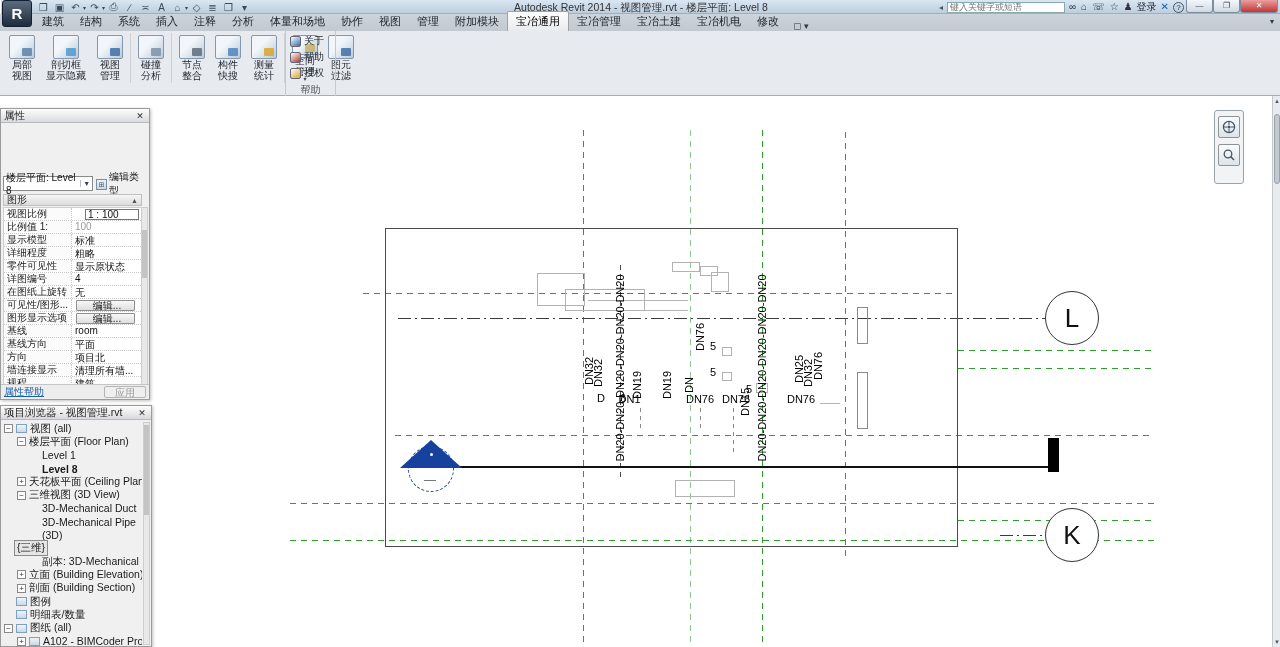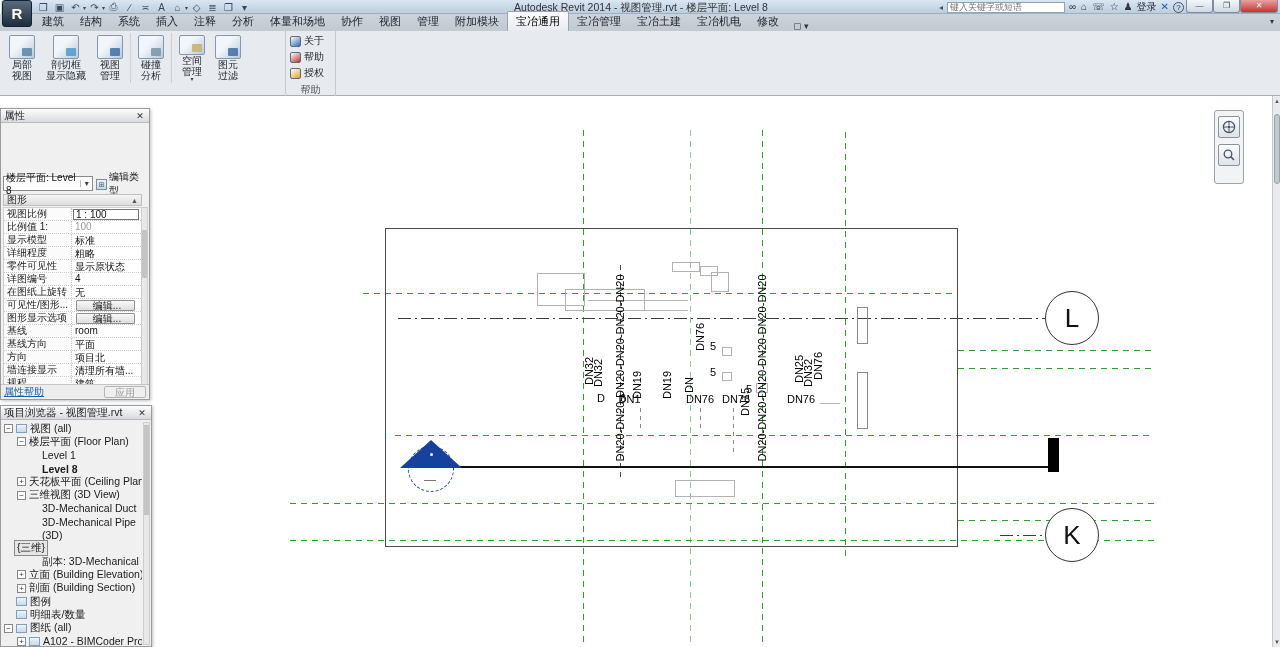--- a/index.html
+++ b/index.html
@@ -89,21 +89,21 @@
   #view-combo .arr{margin-left:auto;font-size:7px;color:#345;border-left:1px solid #bbb;padding-left:2px}
   #edit-type-btn{display:flex;align-items:center;gap:2px;font-size:10px;color:#1a1a1a;border:1px solid transparent}
   #edit-type-btn .g{width:11px;height:11px;border:1px solid #7a8ea2;background:linear-gradient(#eef4f9,#c6d6e4);font-size:7px;line-height:10px;text-align:center;color:#456}
   #sec-graphics{position:absolute;left:2px;top:85px;width:139px;height:12px;background:linear-gradient(#f6f6f6,#dcdcdc);border:1px solid #c0c0c0;font-size:10px;color:#222;padding:0 3px;display:flex;align-items:center}
   #sec-graphics .car{margin-left:auto;font-size:7px;color:#555}
   #prop-rows{position:absolute;left:2px;top:98px;width:139px;background:#fff;border:1px solid #cfcfcf;border-bottom:none}
   .prow{height:13px;display:flex;border-bottom:1px dotted #c9c9c9;font-size:10px;align-items:flex-start}
   .prow .pl{width:68px;padding-left:3px;color:#1c1c1c;border-right:1px dotted #c9c9c9;overflow:hidden;white-space:nowrap;height:100%;display:flex;align-items:center;background:#fbfbfb}
   .prow .pv{flex:1;padding-left:3px;color:#111;overflow:hidden;white-space:nowrap}
   .prow .pv.dis{color:#9b9b9b}
-  .prow .pv.inp{margin:1px 2px 1px 1px;border:1px solid #777;background:#fff;height:11px;line-height:10px;padding-left:2px}
+  .prow .pv.inp{margin:1px 2px 1px 13px;border:1px solid #777;background:#fff;height:11px;line-height:10px;padding-left:2px}
   .prow .pv.btn{margin:1px 6px 1px 4px;border:1px solid #8f8f8f;background:linear-gradient(#f8f8f8,#dedede);text-align:center;height:11px;line-height:10px;border-radius:1px;color:#222}
   #props-scroll{position:absolute;right:1px;top:98px;width:7px;height:180px;background:#e8e8e8;border:1px solid #cdcdcd}
   #props-scroll .thumb{position:absolute;left:0;top:22px;width:5px;height:48px;background:#c4c4c4}
   #props-footer{position:absolute;left:0px;bottom:1px;width:148px;height:14px;border-top:1px solid #c5c5c5;display:flex;align-items:center;padding:0 3px;background:#ededed}
   #props-help{font-size:10px;color:#1b5eab;text-decoration:underline}
   #apply-btn{margin-left:auto;width:42px;height:12px;border:1px solid #b5b5b5;background:#efefef;color:#9a9a9a;font-size:10px;text-align:center;line-height:11px;border-radius:2px}
   #browser{left:0;top:405px;width:152px;height:242px}
   #tree{position:absolute;left:1px;top:16px;right:9px;bottom:0;overflow:hidden}
   .titem{height:13.3px;display:flex;align-items:center;font-size:10.5px;color:#1a1a1a;white-space:nowrap}
   .titem .exp{width:9px;height:9px;border:1px solid #888;background:#fff;font-size:8px;line-height:7px;text-align:center;color:#333;margin-right:3px;flex:0 0 9px}
@@ -198,20 +198,37 @@
             <div class="bicon" style="--acc: #3f6fa8;"></div>
             <div class="blabel">视图</div>
             <div class="blabel">管理</div>
           </div>
         </div>
         <div class="bgroup">
           <div class="bigbtn">
             <div class="bicon" style="--acc: #7d93a8;"></div>
             <div class="blabel">碰撞</div>
             <div class="blabel">分析</div>
+          </div>
+        </div>
+        <div class="bgroup">
+          <div class="bigbtn">
+            <div class="bicon" style="--acc: #5d6d7c;"></div>
+            <div class="blabel">节点</div>
+            <div class="blabel">整合</div>
+          </div>
+          <div class="bigbtn">
+            <div class="bicon" style="--acc: #4c86c0;"></div>
+            <div class="blabel">构件</div>
+            <div class="blabel">快搜</div>
+          </div>
+          <div class="bigbtn">
+            <div class="bicon" style="--acc: #d8a62a;"></div>
+            <div class="blabel">测量</div>
+            <div class="blabel">统计</div>
           </div>
         </div>
         <div class="bgroup">
           <div class="bigbtn">
             <div class="bicon" style="--acc: #c9b06a;"></div>
             <div class="blabel">空间</div>
             <div class="blabel">管理</div>
             <div class="bdd">▾</div>
           </div>
           <div class="bigbtn">

